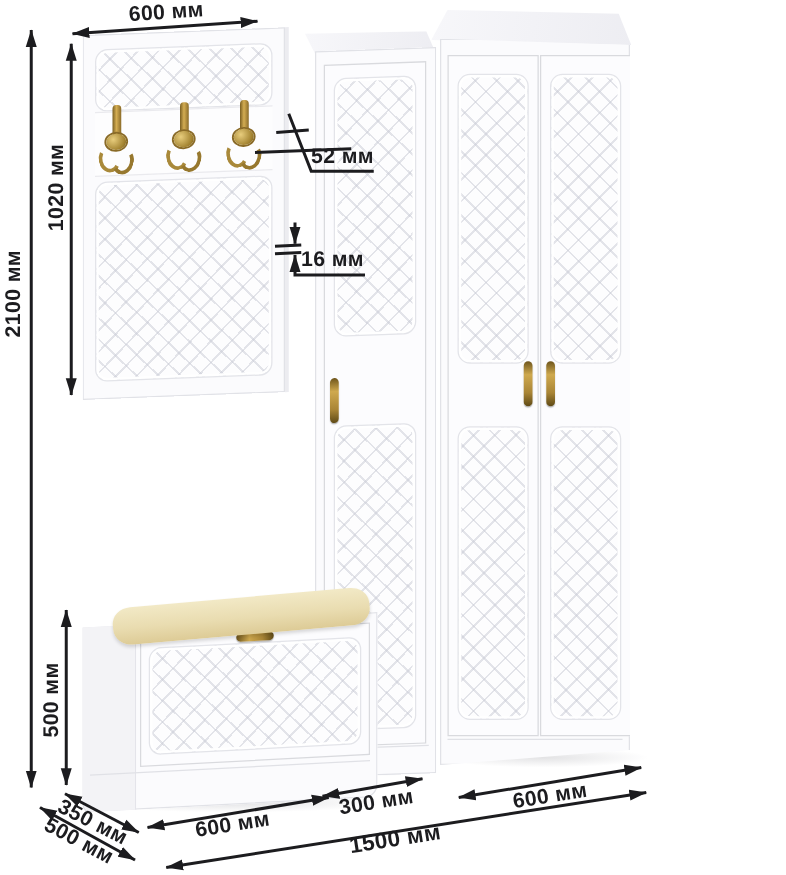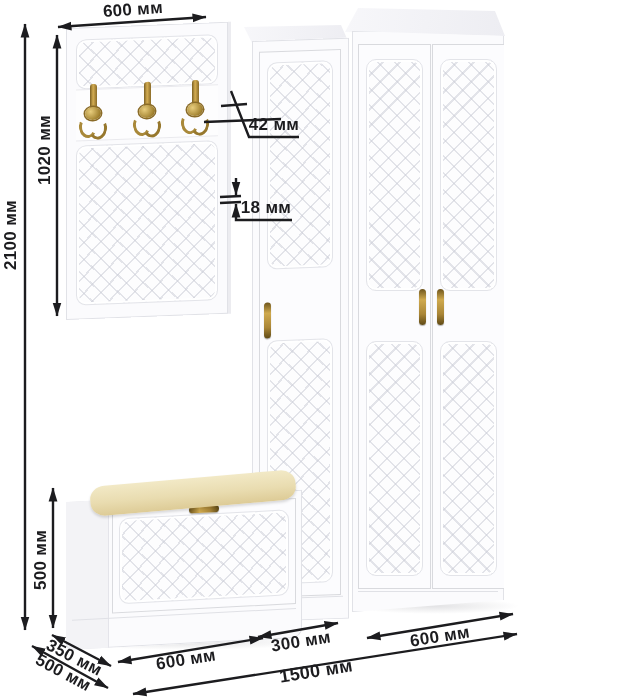--- a/index.html
+++ b/index.html
@@ -153,22 +153,22 @@
       <line x1="236" y1="178" x2="236" y2="195" marker-end="url(#ah)"></line>
       <polyline points="236,204 236,220 292,220" marker-start="url(#ah)"></polyline>
       <line x1="220" y1="197" x2="241" y2="196"></line>
       <line x1="220" y1="203" x2="241" y2="202"></line>
     </g>
   </svg>
 
   <div class="dim-label" style="left:88px;top:0px;transform:rotate(-4deg);">600 мм</div>
   <div class="dim-label" style="left:-34px;top:225px;transform:rotate(-90deg);">2100 мм</div>
   <div class="dim-label" style="left:0px;top:140px;transform:rotate(-90deg);">1020 мм</div>
-  <div class="dim-label" style="left:244px;top:115px;width:60px;">42 мм</div>
-  <div class="dim-label" style="left:236px;top:198px;width:60px;">18 мм</div>
+  <div class="dim-label" style="left:244px;top:115px;width:60px;">52 мм</div>
+  <div class="dim-label" style="left:236px;top:198px;width:60px;">16 мм</div>
   <div class="dim-label" style="left:-4px;top:550px;transform:rotate(-90deg);">500 мм</div>
   <div class="dim-label" style="left:29px;top:648px;transform:rotate(27deg);">350 мм</div>
   <div class="dim-label" style="left:18px;top:663px;transform:rotate(28deg);">500 мм</div>
   <div class="dim-label" style="left:141px;top:650px;transform:rotate(-9deg);">600 мм</div>
   <div class="dim-label" style="left:256px;top:632px;transform:rotate(-9deg);">300 мм</div>
   <div class="dim-label" style="left:395px;top:627px;transform:rotate(-9deg);">600 мм</div>
   <div class="dim-label" style="left:261px;top:661px;width:110px;font-size:18px;transform:rotate(-9deg);">1500 мм</div>
 
 </div>
 

